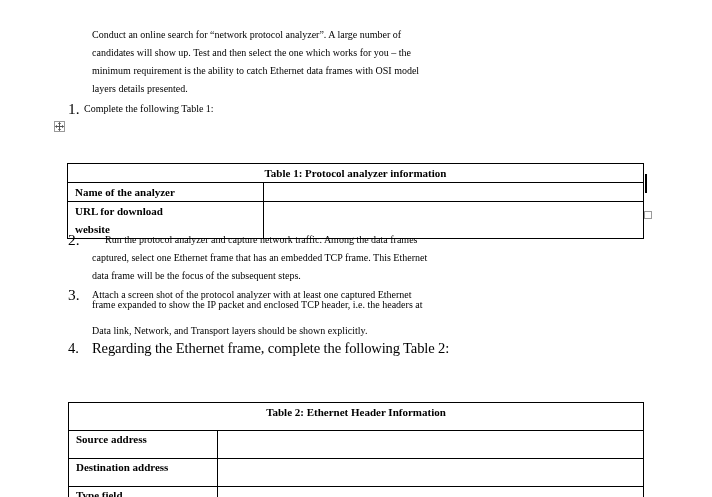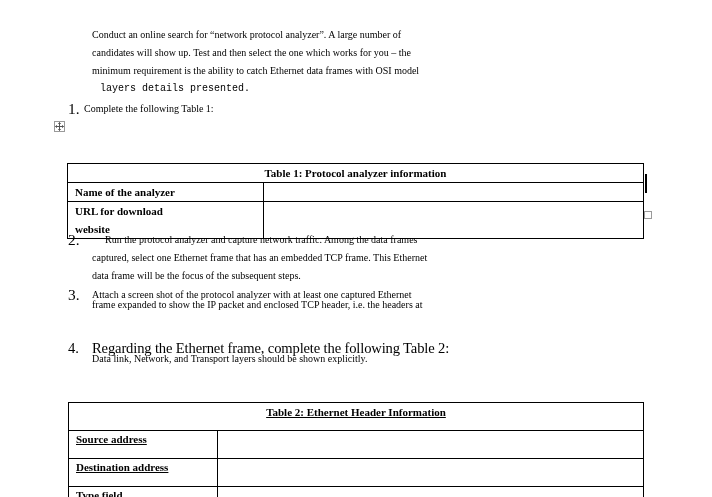--- a/index.html
+++ b/index.html
@@ -31,39 +31,39 @@
     line-height: 18px; box-sizing: border-box;
   }
   table.doc-table td.hdr { text-align: center; padding: 0; }
   #t1 { left: 67px; top: 135px; width: 577px; }
   #t1 td.c1 { width: 196px; }
   #t1 tr.r0 td { height: 19px; }
   #t1 tr.r1 td { height: 19px; }
   #t1 tr.r2 td { height: 37px; }
   #t2 { left: 68px; top: 374px; width: 576px; }
   #t2 td.c1 { width: 149px; }
-  #t2 td { height: 28px; text-decoration: underline; }
+  #t2 td { height: 28px; }
   #t2 td.lbl { line-height: 17px; }
 
   .text-cursor {
     position: absolute; left: 645px; top: 174px; width: 1.5px; height: 19px; background: #000;
   }
   .resize-handle {
     position: absolute; left: 644px; top: 211px; width: 8px; height: 8px;
     border: 1px solid #9a9a9a; box-sizing: border-box; background: #fff;
   }
 </style>
 </head>
 <body>
 
 <div>
   <div class="line" style="left:92px; top:26px;">Conduct an online search for “network protocol analyzer”. A large number of</div>
   <div class="line" style="left:92px; top:44px;text-align:right;">candidates will show up. Test and then select the one which works for you – the</div>
   <div class="line" style="left:92px; top:62px;">minimum requirement is the ability to catch Ethernet data frames with OSI model</div>
-  <div class="line" style="left:100px; top:80px;font-family:Liberation Mono, monospace;">layers details presented.</div>
+  <div class="line" style="left:92px; top:80px;">layers details presented.</div>
 </div>
 
 <div>
   <span class="num" style="left:68px; top:100px;">1.</span>
   <span class="line" style="left:84px; top:100px;">Complete the following Table 1:</span>
 </div>
 
 <div class="move-handle">
   <svg width="9" height="9" viewBox="0 0 9 9">
     <path d="M4.5 0.5 L4.5 8.5 M0.5 4.5 L8.5 4.5" stroke="#555" stroke-width="1" fill="none"></path>
@@ -96,21 +96,21 @@
 <div>
   <span class="num" style="left:68px; top:231px;">2.</span>
   <span class="line" style="left:105px; top:231px;"> Run the protocol analyzer and capture network traffic. Among the data frames</span>
   <span class="line" style="left:92px; top:249px;">captured, select one Ethernet frame that has an embedded TCP frame. This Ethernet</span>
   <span class="line" style="left:92px; top:267px;">data frame will be the focus of the subsequent steps.</span>
 </div>
 <div>
   <span class="num" style="left:68px; top:286px;">3.</span>
   <span class="line" style="left:92px; top:286px;">Attach a screen shot of the protocol analyzer with at least one captured Ethernet</span>
   <span class="line" style="left:92px; top:296px;">frame expanded to show the IP packet and enclosed TCP header, i.e. the headers at</span>
-  <span class="line" style="left:92px; top:322px;margin-top:28px;">Data link, Network, and Transport layers should be shown explicitly.</span>
+  <span class="line" style="left:92px; top:322px;">Data link, Network, and Transport layers should be shown explicitly.</span>
 </div>
 <div>
   <span class="num cond" style="left:68px; top:339px;">4.</span>
   <span class="line cond" style="left:92px; top:339px;">Regarding the Ethernet frame, complete the following Table 2:</span>
 </div>
 
 <table class="doc-table" id="t2">
   <tbody>
       <tr>
     <td class="hdr" colspan="2">Table 2: Ethernet Header Information</td>

